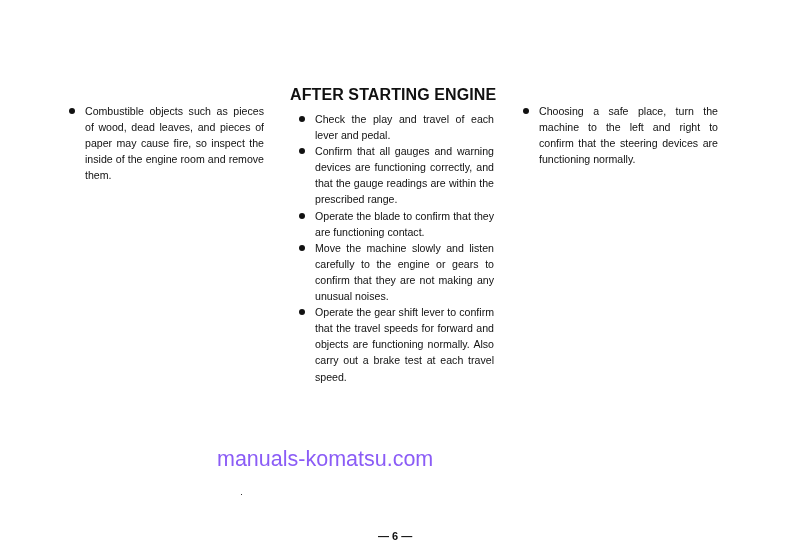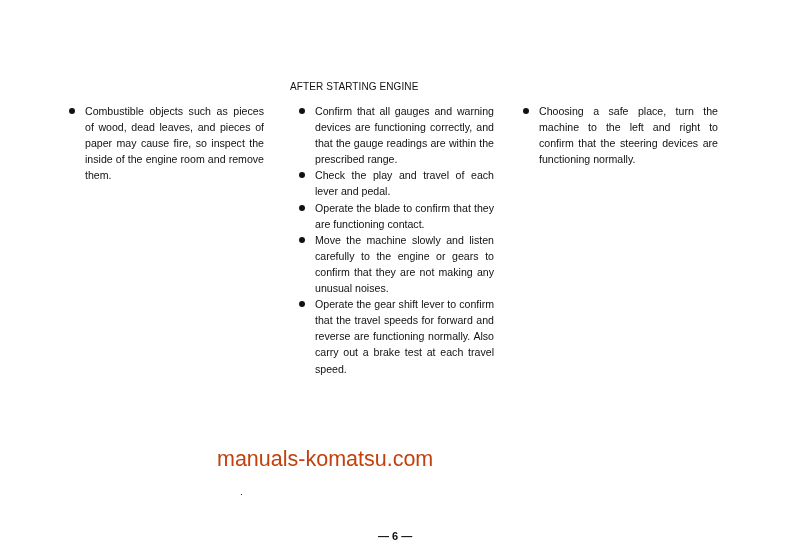--- a/index.html
+++ b/index.html
@@ -1,45 +1,45 @@
 <!DOCTYPE html>
 <html><head>
   <meta charset="utf-8">
   <style>
     html, body { margin: 0; padding: 0; background: #ffffff; }
     body { width: 793px; height: 559px; position: relative; overflow: hidden; color: #111; }
     .col { position: absolute; width: 212px; font-family: "Liberation Sans", sans-serif; font-size: 10.6px; line-height: 16.1px; }
     .col.c1 { left: 60px; top: 95px; }
     .col.c2 { left: 290px; top: 79px; }
     .col.c3 { left: 514px; top: 95px; }
-    .heading { font-weight: normal; font-size: 10px; margin: 0 0 0 0; height: 16px; letter-spacing: 0.1px; }
+    .heading { font-weight: bold; font-size: 16px; margin: 8px 0 0 0; height: 16px; letter-spacing: 0.1px; }
     ul { list-style: none; margin: 8px; padding: 0; }
     li { position: relative; padding-left: 17px; text-align: justify; }
     li .bullet { position: absolute; left: 1px; top: 5px; width: 6px; height: 6px; border-radius: 50%; background: #111; }
-    .watermark { position: absolute; left: 217px; top: 447px; font-family: "Liberation Sans", sans-serif; font-size: 21.5px; color: #c2410c; }
+    .watermark { position: absolute; left: 217px; top: 447px; font-family: "Liberation Sans", sans-serif; font-size: 21.5px; color: #8b5cf6; }
     .dot { position: absolute; left: 241px; top: 494px; width: 1px; height: 1px; background: #333; }
     .page-num { position: absolute; left: 378px; top: 530px; font-family: "Liberation Sans", sans-serif; font-size: 11px; font-weight: bold; }
   </style>
 </head>
 <body>
 
 <div class="col c1">
   <ul>
     <li><span class="bullet"></span><span>Combustible objects such as pieces of wood, dead leaves, and pieces of paper may cause fire, so inspect the inside of the engine room and remove them.</span></li>
   </ul>
 </div>
 
 <div class="col c2">
   <div class="heading">AFTER STARTING ENGINE</div>
   <ul>
+    <li><span class="bullet"></span><span>Check the play and travel of each lever and pedal.</span></li>
     <li><span class="bullet"></span><span>Confirm that all gauges and warning devices are functioning correctly, and that the gauge readings are within the prescribed range.</span></li>
-    <li><span class="bullet"></span><span>Check the play and travel of each lever and pedal.</span></li>
     <li><span class="bullet"></span><span>Operate the blade to confirm that they are functioning contact.</span></li>
     <li><span class="bullet"></span><span>Move the machine slowly and listen carefully to the engine or gears to confirm that they are not making any unusual noises.</span></li>
-    <li><span class="bullet"></span><span>Operate the gear shift lever to confirm that the travel speeds for forward and reverse are functioning normally. Also carry out a brake test at each travel speed.</span></li>
+    <li><span class="bullet"></span><span>Operate the gear shift lever to confirm that the travel speeds for forward and objects are functioning normally. Also carry out a brake test at each travel speed.</span></li>
   </ul>
 </div>
 
 <div class="col c3">
   <ul>
     <li><span class="bullet"></span><span>Choosing a safe place, turn the machine to the left and right to confirm that the steering devices are functioning normally.</span></li>
   </ul>
 </div>
 
 <div class="watermark">manuals-komatsu.com</div>

